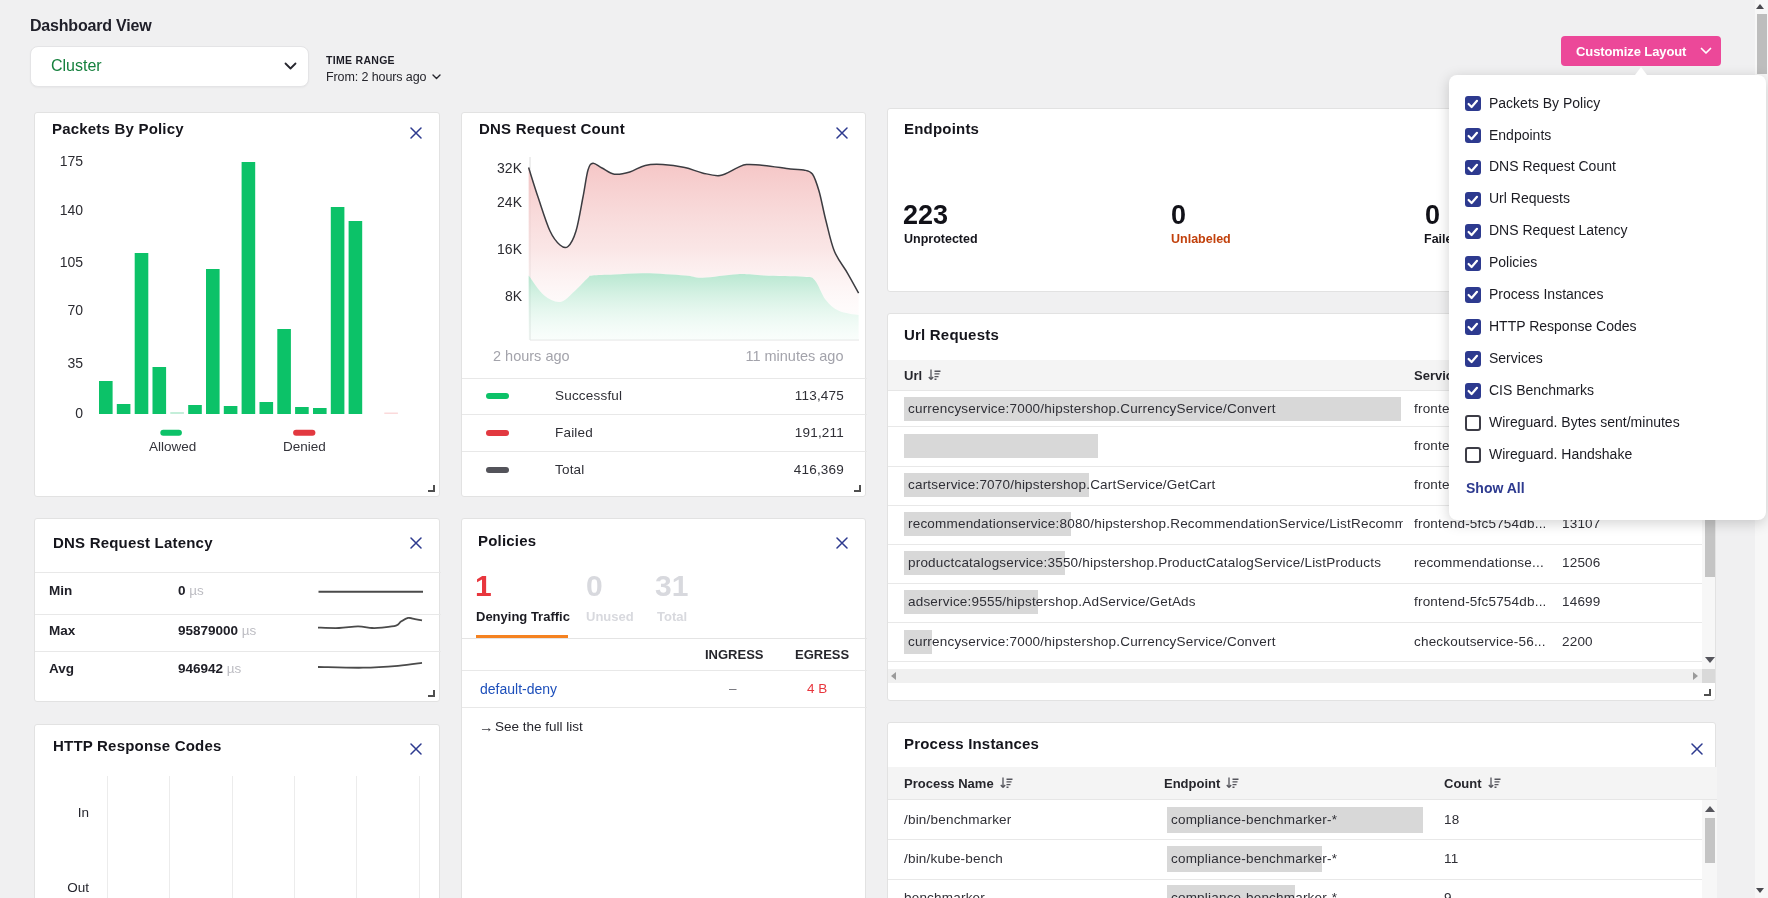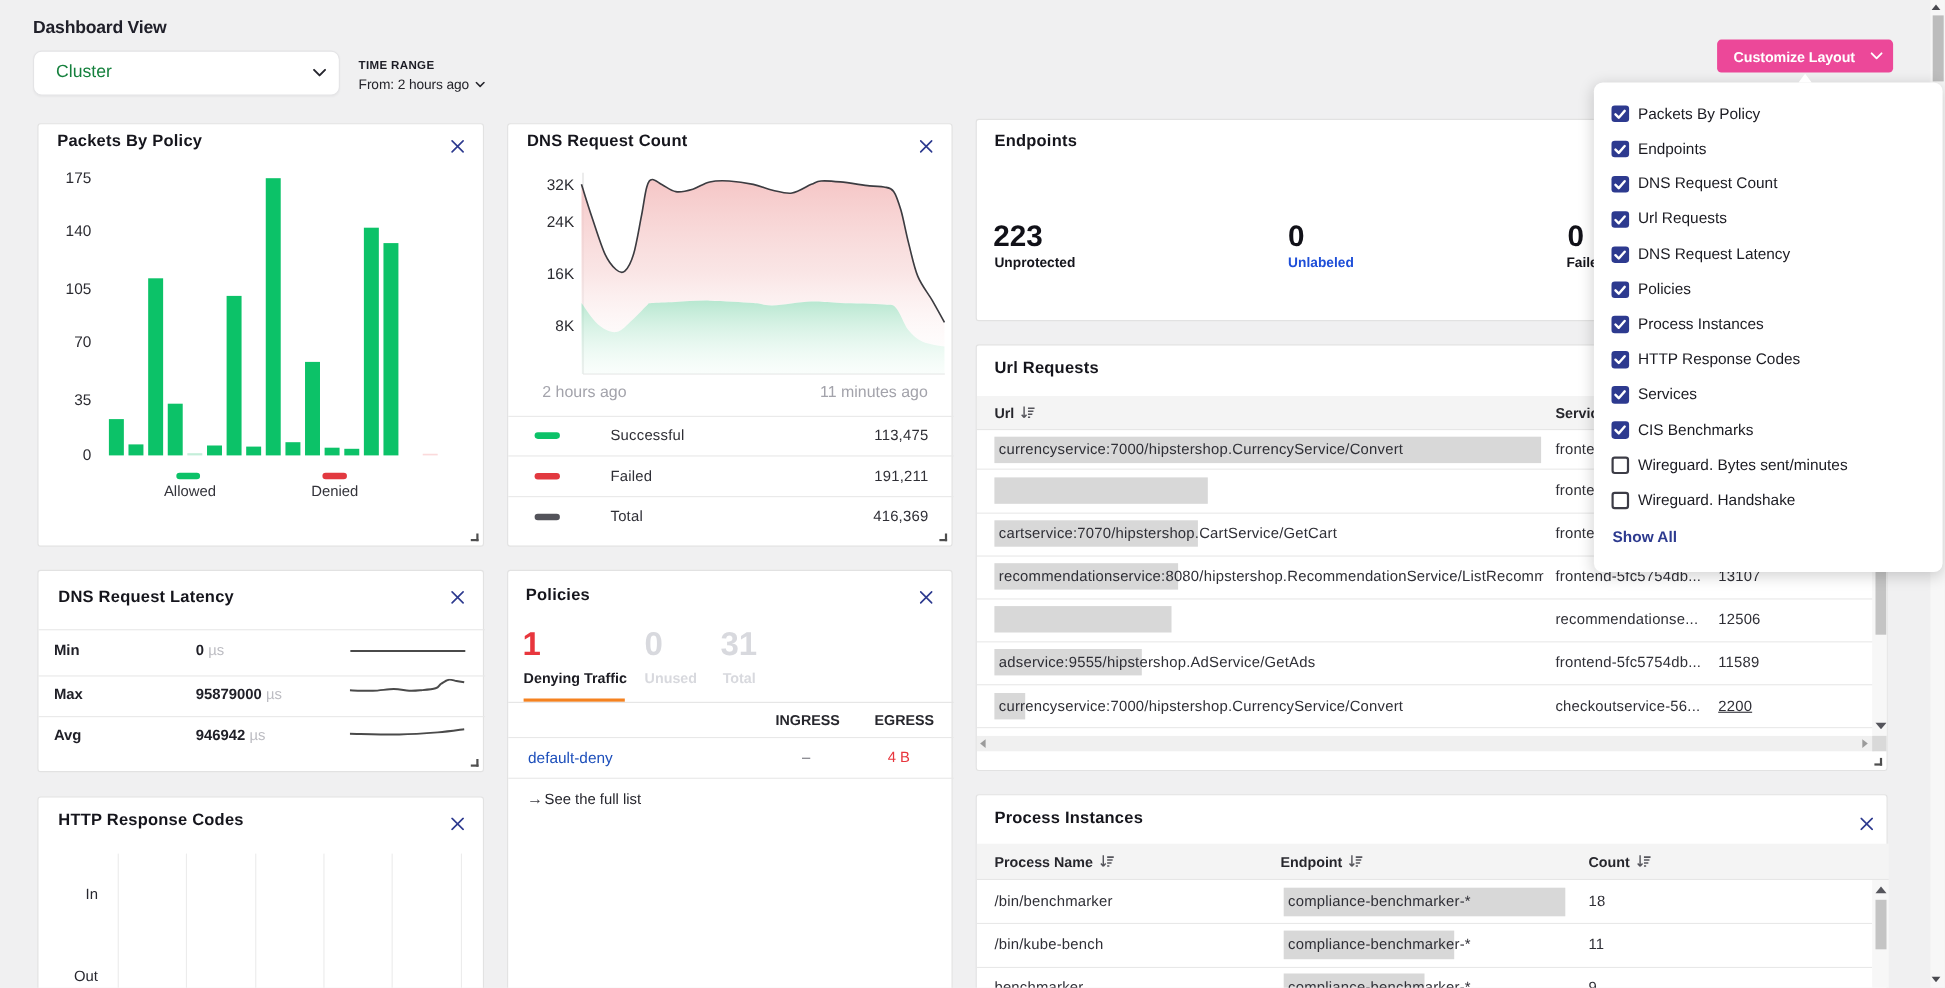--- a/index.html
+++ b/index.html
@@ -133,21 +133,21 @@
   <div class="abs cellt" style="right:21px;top:312px;">191,211</div>
   <div class="abs cellt" style="right:21px;top:349px;">416,369</div>
   <div class="rhandle" style="right:4px;bottom:4px;"></div>
 </div>
 
 <div class="card" style="left:887px;top:108px;width:829px;height:184px;">
   <div class="ctitle" style="left:16px;top:11px;">Endpoints</div>
   <div class="abs" style="left:15px;top:91px;font-size:27px;font-weight:bold;color:#111118;">223</div>
   <div class="abs" style="left:16px;top:123px;font-size:12.5px;font-weight:bold;color:#15151c;">Unprotected</div>
   <div class="abs" style="left:283px;top:91px;font-size:27px;font-weight:bold;color:#111118;">0</div>
-  <div class="abs" style="left:283px;top:123px;font-size:12.5px;font-weight:bold;color:#1d4ed8;">Unlabeled</div>
+  <div class="abs" style="left:283px;top:123px;font-size:12.5px;font-weight:bold;color:#c2410c;">Unlabeled</div>
   <div class="abs" style="left:537px;top:91px;font-size:27px;font-weight:bold;color:#111118;">0</div>
   <div class="abs" style="left:536px;top:123px;font-size:12.5px;font-weight:bold;color:#15151c;">Failed</div>
 </div>
 
 <div class="card" style="left:887px;top:313px;width:829px;height:388px;overflow:hidden;">
   <div class="ctitle" style="left:16px;top:12px;">Url Requests</div>
 
   <div class="abs" style="left:0;top:46px;width:829px;height:31px;background:#f4f4f4;border-bottom:1px solid #e6e6e6;"></div>
   <div class="abs hdrline" style="left:16px;top:54px;">Url<span class="sorti"><svg width="14" height="12" viewBox="0 0 14 12">
           <path d="M4 0.5 L4 10.5 M4 10.5 L1.8 8 M4 10.5 L6.2 8" stroke="#55555c" stroke-width="1.3" fill="none"></path>
@@ -166,32 +166,33 @@
   <div class="abs" style="left:16px;top:159.3px;width:185px;height:24px;background:#d8d8d8;"></div>
   <div class="abs cellt" style="left:20px;top:163.3px;width:495px;white-space:nowrap;overflow:hidden;">cartservice:7070/hipstershop.CartService/GetCart</div>
   <div class="abs cellt" style="left:526px;top:163.3px;white-space:nowrap;">fronte</div>
   <div class="abs" style="left:0;top:229.8px;width:816px;height:1px;background:#e8e8e8;"></div>
   <div class="abs" style="left:16px;top:198.4px;width:167px;height:24px;background:#d8d8d8;"></div>
   <div class="abs cellt" style="left:20px;top:202.4px;width:495px;white-space:nowrap;overflow:hidden;">recommendationservice:8080/hipstershop.RecommendationService/ListRecommendations</div>
   <div class="abs cellt" style="left:526px;top:202.4px;white-space:nowrap;">frontend-5fc5754db...</div>
   <div class="abs cellt" style="left:674px;top:202.4px;">13107</div>
   <div class="abs" style="left:0;top:268.7px;width:816px;height:1px;background:#e8e8e8;"></div>
   <div class="abs" style="left:16px;top:237.2px;width:161px;height:24px;background:#d8d8d8;"></div>
+  <div class="abs cellt" style="left:20px;top:241.2px;width:495px;white-space:nowrap;overflow:hidden;">productcatalogservice:3550/hipstershop.ProductCatalogService/ListProducts</div>
   <div class="abs cellt" style="left:526px;top:241.2px;white-space:nowrap;">recommendationse...</div>
   <div class="abs cellt" style="left:674px;top:241.2px;">12506</div>
   <div class="abs" style="left:0;top:308.0px;width:816px;height:1px;background:#e8e8e8;"></div>
   <div class="abs" style="left:16px;top:276.4px;width:134px;height:24px;background:#d8d8d8;"></div>
   <div class="abs cellt" style="left:20px;top:280.4px;width:495px;white-space:nowrap;overflow:hidden;">adservice:9555/hipstershop.AdService/GetAds</div>
   <div class="abs cellt" style="left:526px;top:280.4px;white-space:nowrap;">frontend-5fc5754db...</div>
-  <div class="abs cellt" style="left:674px;top:280.4px;">11589</div>
+  <div class="abs cellt" style="left:674px;top:280.4px;">14699</div>
   <div class="abs" style="left:0;top:347.2px;width:816px;height:1px;background:#e8e8e8;"></div>
   <div class="abs" style="left:16px;top:315.6px;width:28px;height:24px;background:#d8d8d8;"></div>
   <div class="abs cellt" style="left:20px;top:319.6px;width:495px;white-space:nowrap;overflow:hidden;">currencyservice:7000/hipstershop.CurrencyService/Convert</div>
   <div class="abs cellt" style="left:526px;top:319.6px;white-space:nowrap;">checkoutservice-56...</div>
-  <div class="abs cellt" style="left:674px;top:319.6px;text-decoration:underline;">2200</div>
+  <div class="abs cellt" style="left:674px;top:319.6px;">2200</div>
 
   <div class="abs" style="left:0;top:354.5px;width:816px;height:14px;background:#f0f0f0;"></div>
   <div class="abs" style="left:3px;top:358px;width:0;height:0;border-top:4px solid transparent;border-bottom:4px solid transparent;border-right:5px solid #9b9b9b;"></div>
   <div class="abs" style="left:805px;top:358px;width:0;height:0;border-top:4px solid transparent;border-bottom:4px solid transparent;border-left:5px solid #9b9b9b;"></div>
 
   <div class="abs" style="left:814px;top:77px;width:15px;height:277.5px;background:#f7f7f7;"></div>
   <div class="abs" style="left:816.5px;top:100px;width:10px;height:163px;background:#c4c4c4;"></div>
   <div class="abs" style="left:817px;top:343px;width:0;height:0;border-left:5px solid transparent;border-right:5px solid transparent;border-top:6px solid #55555c;"></div>
   <div class="abs" style="left:814px;top:354.5px;width:15px;height:14px;background:#d9d9d9;"></div>
   <div class="rhandle" style="right:4px;bottom:4px;"></div>

